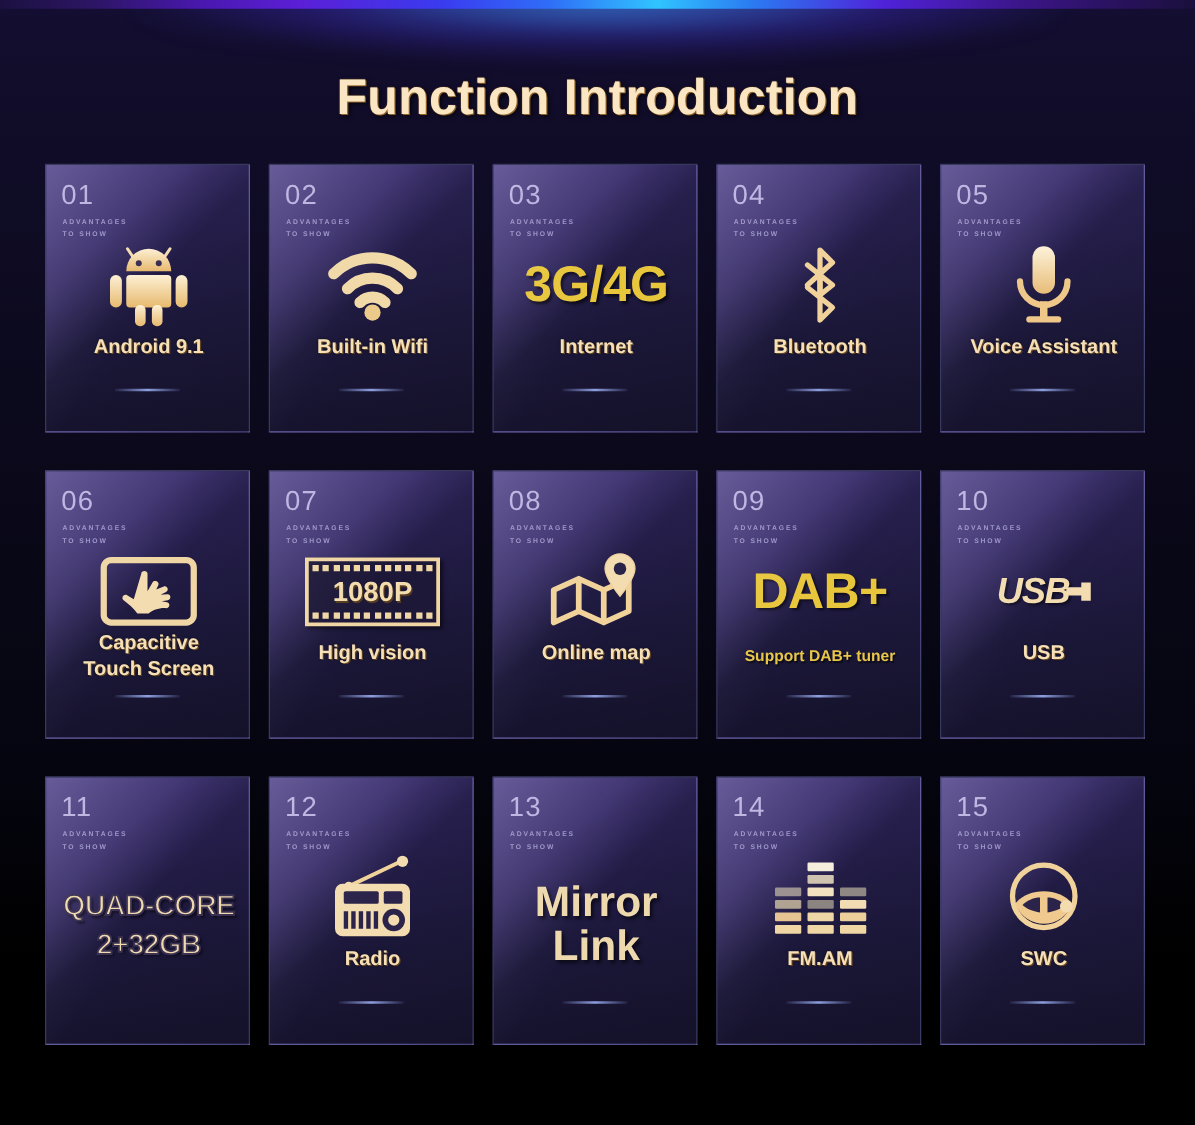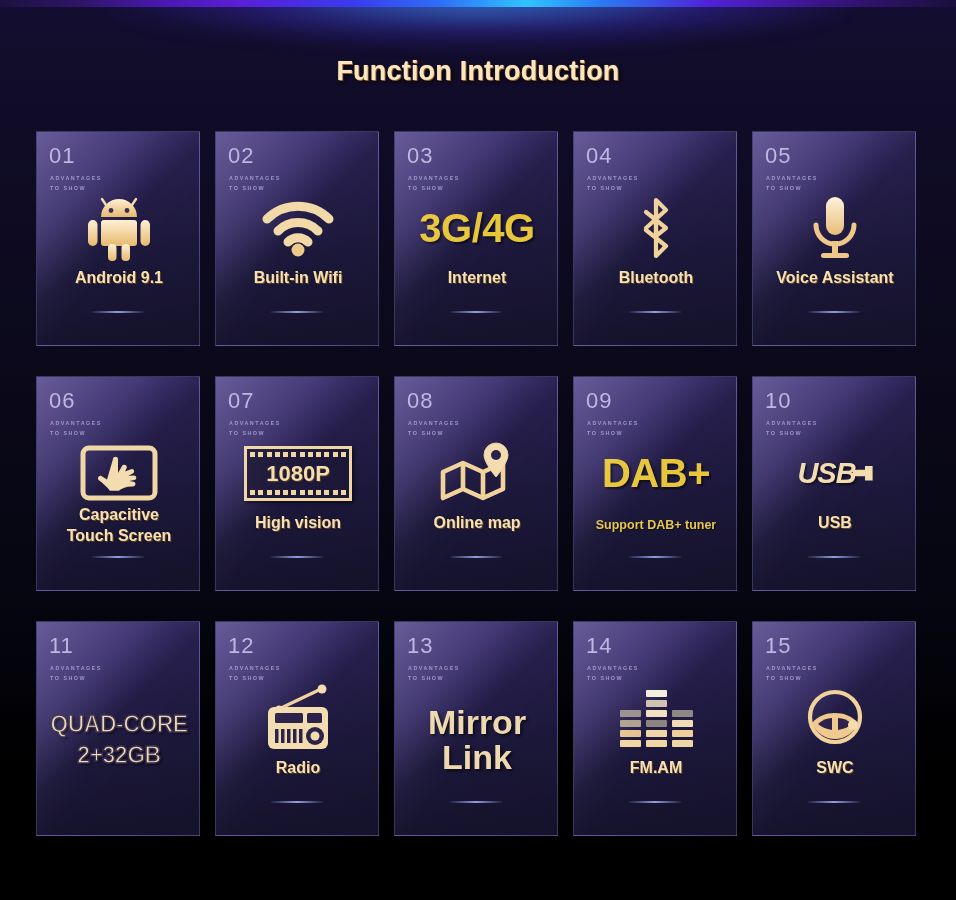--- a/index.html
+++ b/index.html
@@ -28,21 +28,21 @@
   }
   .topglow {
     position: absolute; top: -34px; left: 50%; transform: translateX(-50%);
     width: 740px; height: 76px; border-radius: 50%;
     background: radial-gradient(ellipse at center, rgba(60,160,255,0.55) 0%, rgba(70,50,220,0.25) 45%, rgba(0,0,0,0) 75%);
     filter: blur(10px);
   }
   .title {
     position: absolute; top: 56px; left: 0; width: 956px;
     text-align: center;
-    font-size: 27px; font-weight: bold;
+    font-size: 40px; font-weight: bold;
     letter-spacing: 0.2px;
     color: #fbe6c4;
     text-shadow: 0 0 1px #a87a3a, 1px 1px 0 #8a5f26, 2px 2px 4px rgba(0,0,0,0.8);
   }
   .grid {
     position: absolute; top: 131px; left: 36px;
     width: 885px;
     display: grid;
     grid-template-columns: repeat(5, 164px);
     grid-auto-rows: 215px;

